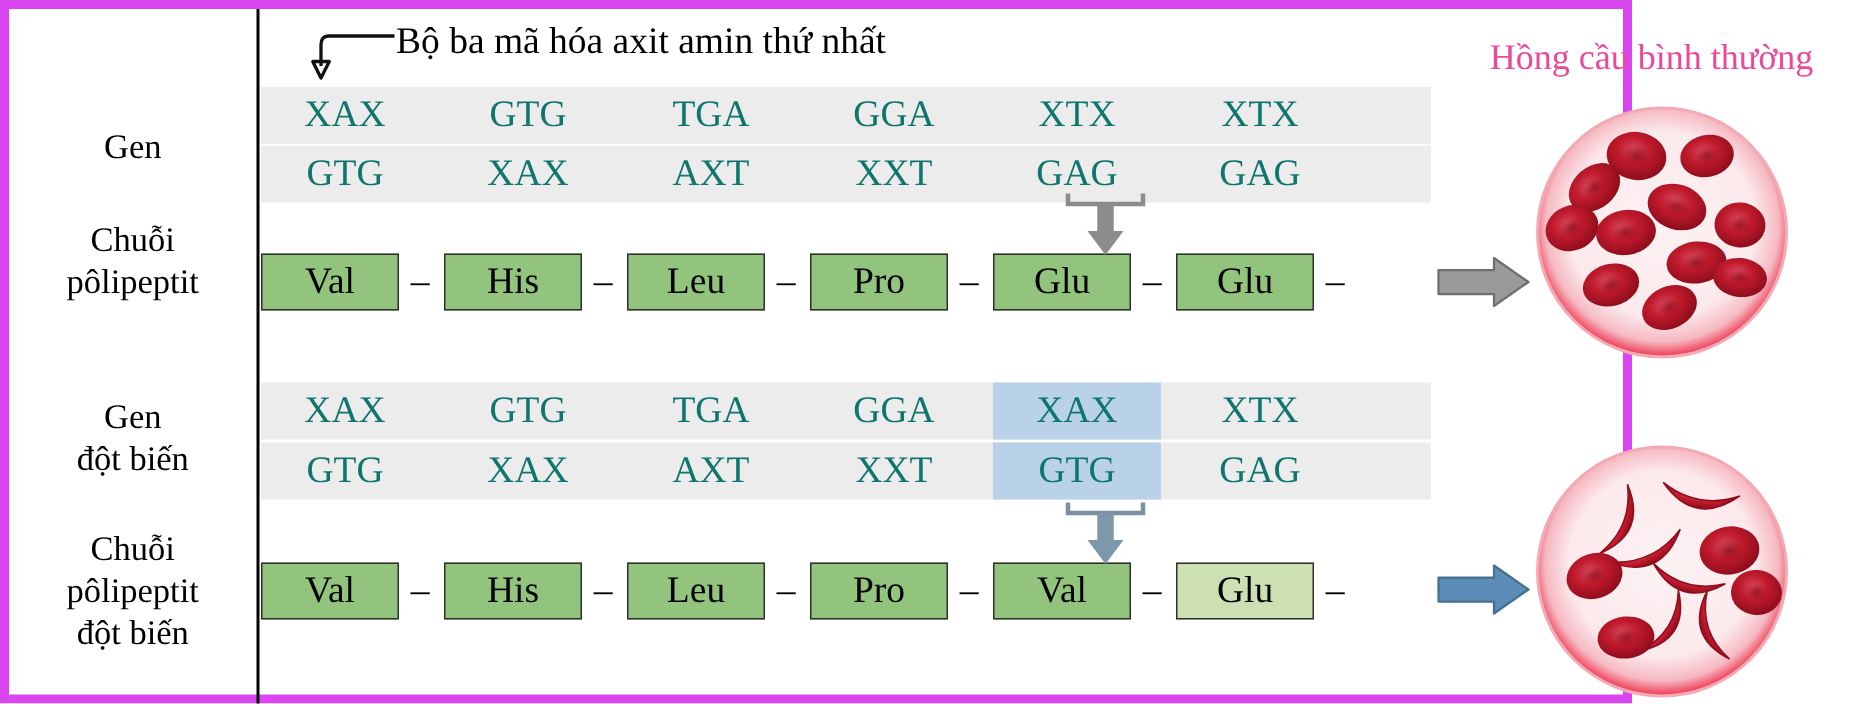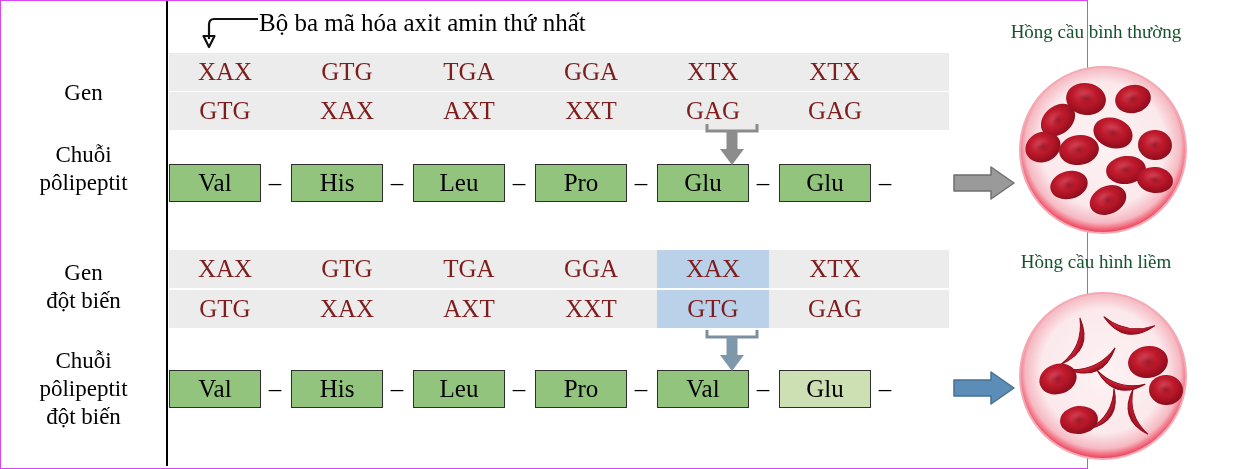--- a/index.html
+++ b/index.html
@@ -6,21 +6,21 @@
   html, body { margin:0; padding:0; }
   body {
     width:1241px; height:469px;
     font-family:"Liberation Serif", serif;
     background:#ffffff;
     overflow:hidden;
   }
   #frame {
     position:relative;
     width:1088px; height:469px;
-    border:1px solid #d946ef;
+    border:6px solid #d946ef;
     background:#fff;
   }
   .vdiv {
     position:absolute; left:165px; top:0; width:2px; height:465px;
     background:#000;
   }
 
   
   #callout-text {
     position:absolute; left:258px; top:8px;
@@ -50,21 +50,21 @@
     height:38px;
     background:#ececec;
   }
   .codon {
     position:absolute;
     top:0;
     height:38px;
     line-height:38px;
     text-align:center;
     font-size:25px;
-    color:#7f1d1d;
+    color:#0f766e;
   }
   .codon.hl { background:#b9d2ea; }
 
   
   .aa-box {
     position:absolute;
     height:38px;
     line-height:36px;
     text-align:center;
     font-size:25px;
@@ -83,22 +83,22 @@
   
   .brk { position:absolute; width:62px; height:46px; }
 
   
   .bigarrow { position:absolute; width:62px; height:34px; }
 
   
   .cell-title {
     position:absolute;
     text-align:center;
-    font-size:19px;
-    color:#14532d;
+    font-size:24px;
+    color:#ec4899;
     white-space:nowrap;
   }
   .dish { position:absolute; width:174px; height:174px; }
 </style>
 </head>
 <body>
 
 <div id="frame">
 
   <div class="vdiv"></div>
@@ -286,21 +286,20 @@
       <path d="M31 45 L19 29 H43 Z" fill="#7d97ab"></path>
     </svg>
   </span>
 
   <span class="bigarrow" style="left:952px; top:370px;">
     <svg width="62" height="34" viewBox="0 0 62 34">
       <path d="M1 9 H38 V1 L61 17 L38 33 V25 H1 Z" fill="#5b8db8" stroke="#46708f" stroke-width="1.5" stroke-linejoin="round"></path>
     </svg>
   </span>
 
-  <div class="cell-title" style="left:955px; top:250px; width:280px;">Hồng cầu hình liềm</div>
   <span class="dish" style="left:1015px; top:288px;">
     <svg width="174" height="174" viewBox="0 0 174 174">
       <defs>
         <radialGradient id="plasma2" cx="50%" cy="47%" r="52%">
           <stop offset="0%" stop-color="#fdf2f3"></stop>
           <stop offset="72%" stop-color="#fbe9ec"></stop>
           <stop offset="90%" stop-color="#f6b9c2"></stop>
           <stop offset="100%" stop-color="#ef4a61"></stop>
         </radialGradient>
         <radialGradient id="rbc2" cx="44%" cy="38%" r="62%">

